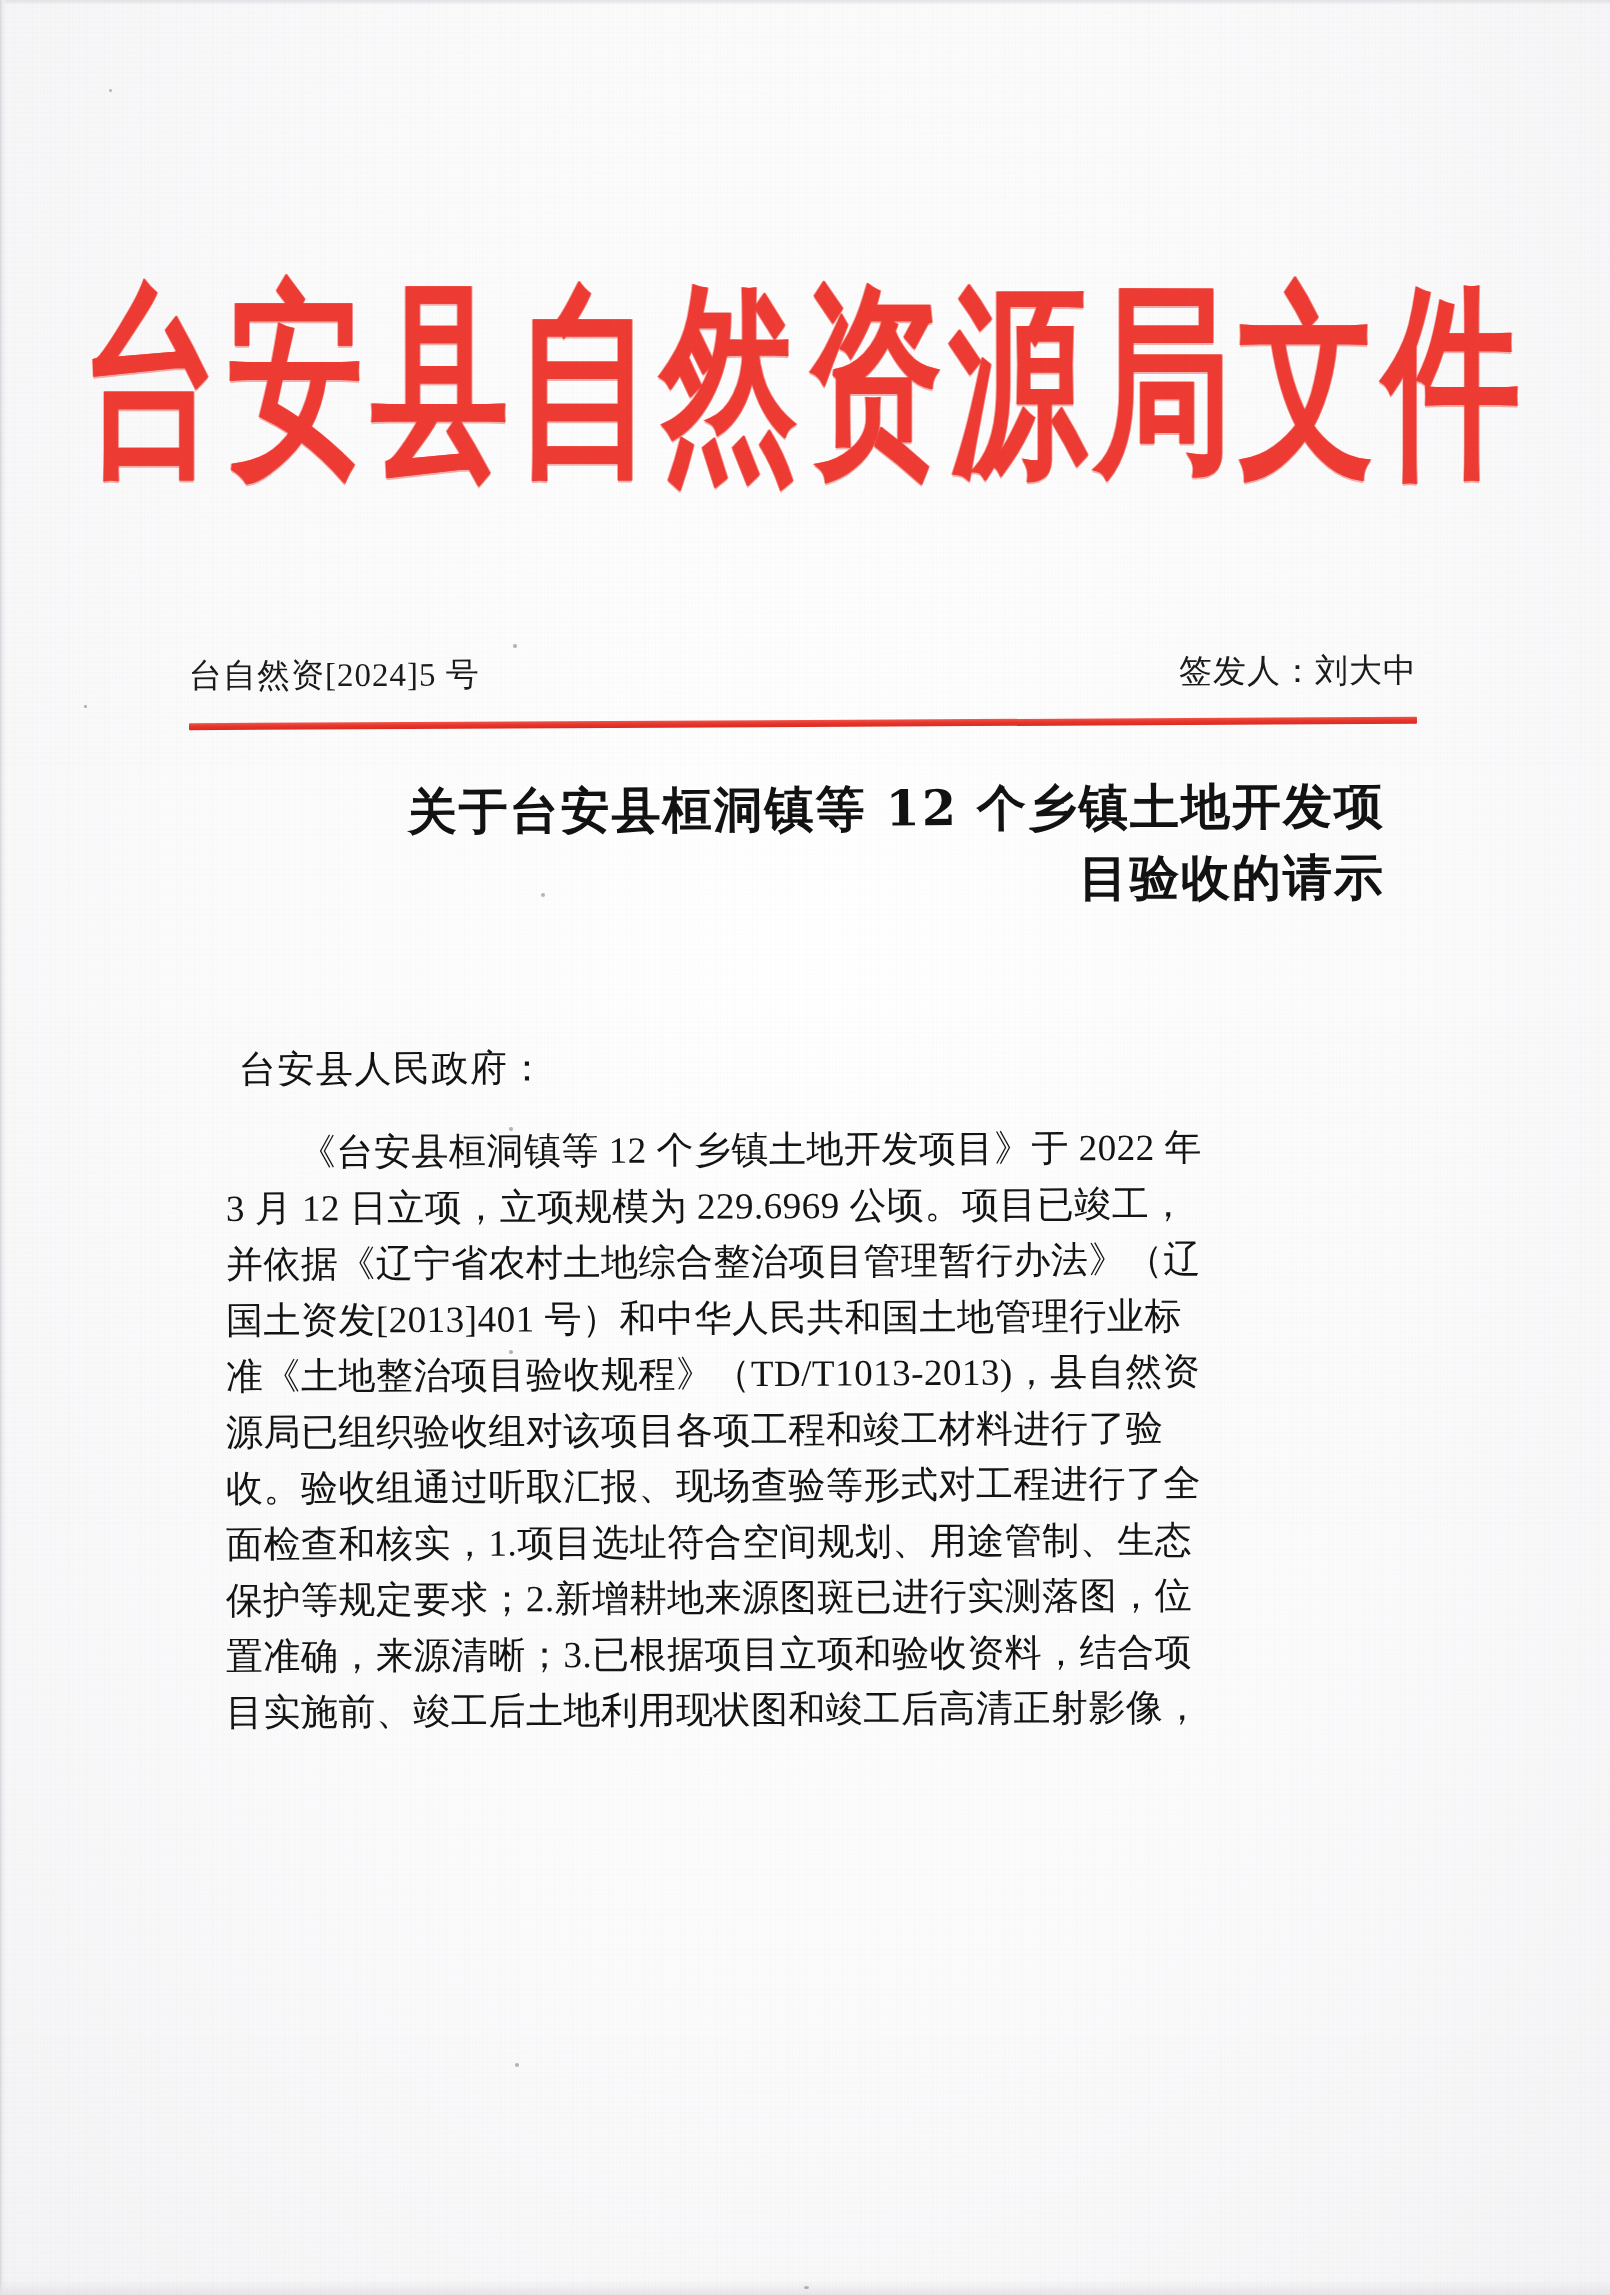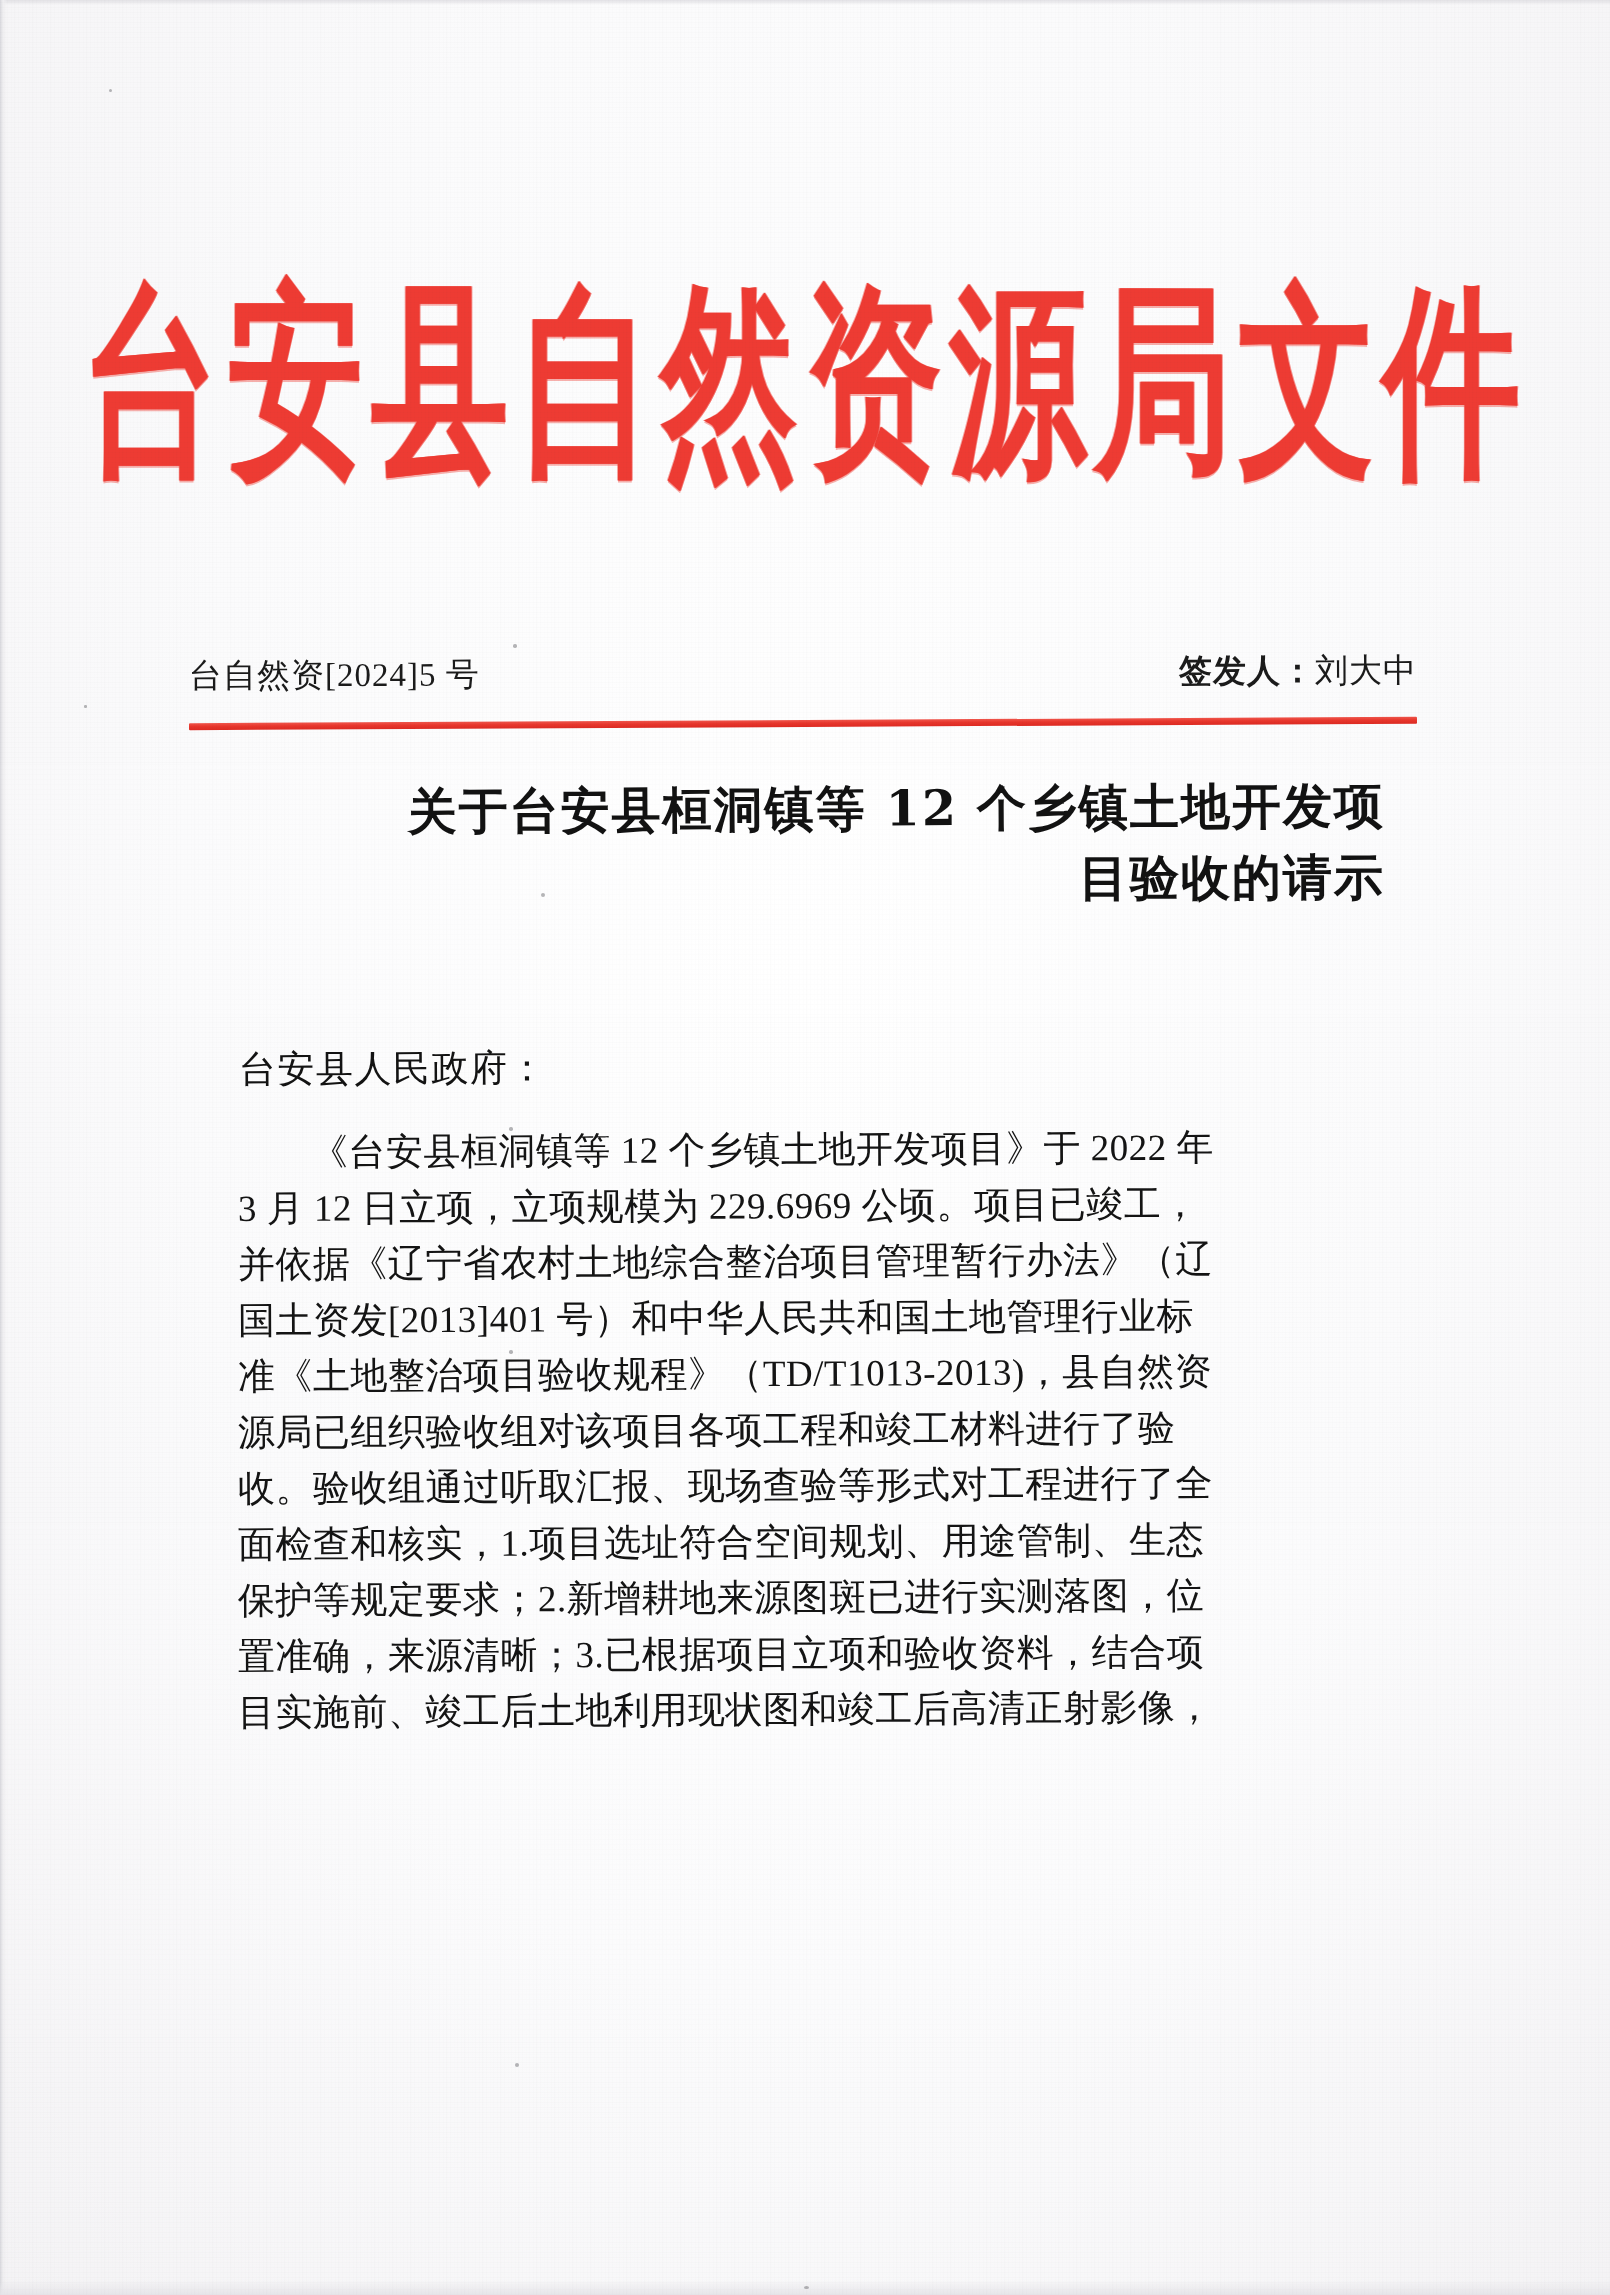--- a/index.html
+++ b/index.html
@@ -89,21 +89,21 @@
     display: flex;
     align-items: baseline;
     justify-content: space-between;
     font-size: 33px;
     color: #1b1b1b;
     letter-spacing: 1px;
     transform: rotate(-0.25deg);
   }
   .issue-number { white-space: nowrap; }
   .signer       { white-space: nowrap; }
-  .signer-label { letter-spacing: 1px; font-weight: bold; }
+  .signer-label { letter-spacing: 1px; }
 
   
   .red-rule {
     position: absolute;
     left: 189px;
     top: 720px;
     width: 1228px;
     height: 6.6px;
     background: linear-gradient(to bottom, #f0564c 0%, #e8362c 45%, #dd2a22 100%);
     transform: rotate(-0.3deg);
@@ -135,21 +135,21 @@
     top: 1044px;
     font-size: 37px;
     color: #131313;
     letter-spacing: 1.5px;
     white-space: nowrap;
     transform: rotate(-0.3deg);
   }
 
   .body-block {
     position: absolute;
-    left: 238px;
+    left: 226px;
     top: 1134px;
     width: 1167px;
   }
   .body-line {
     display: block;
     font-size: 37px;
     line-height: 1;
     height: 56px;
     color: #141414;
     letter-spacing: 0.5px;

